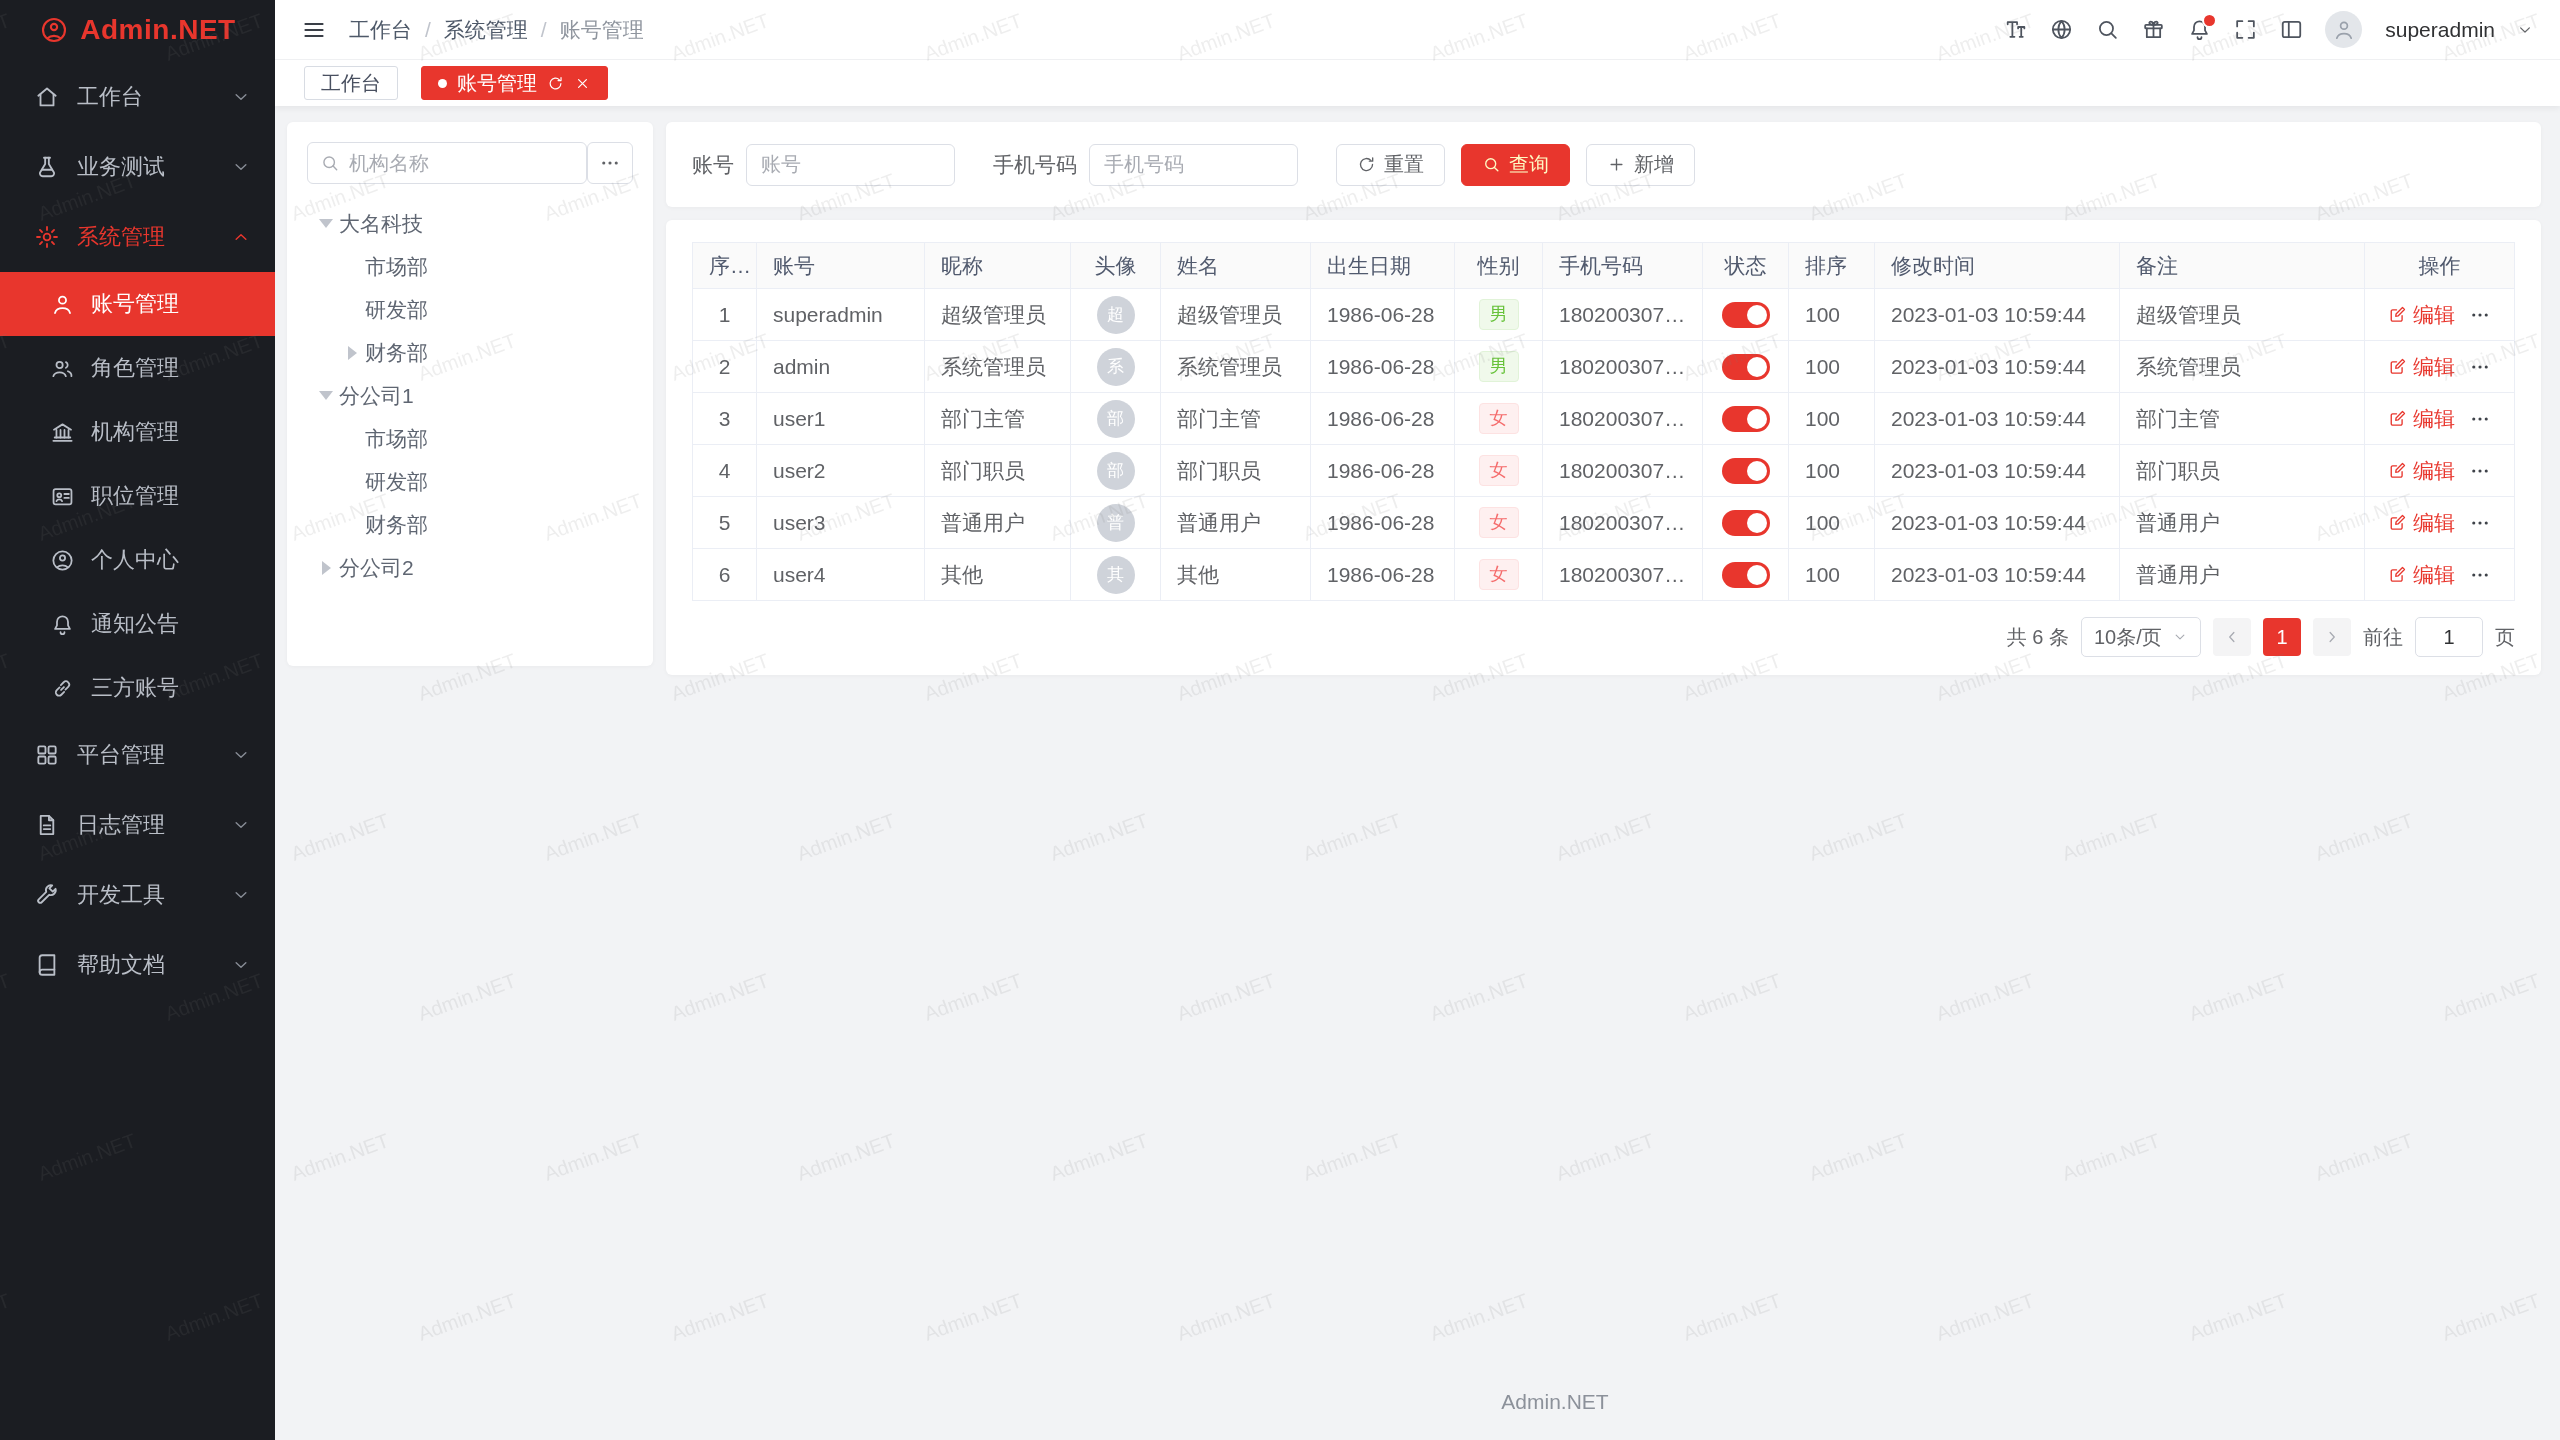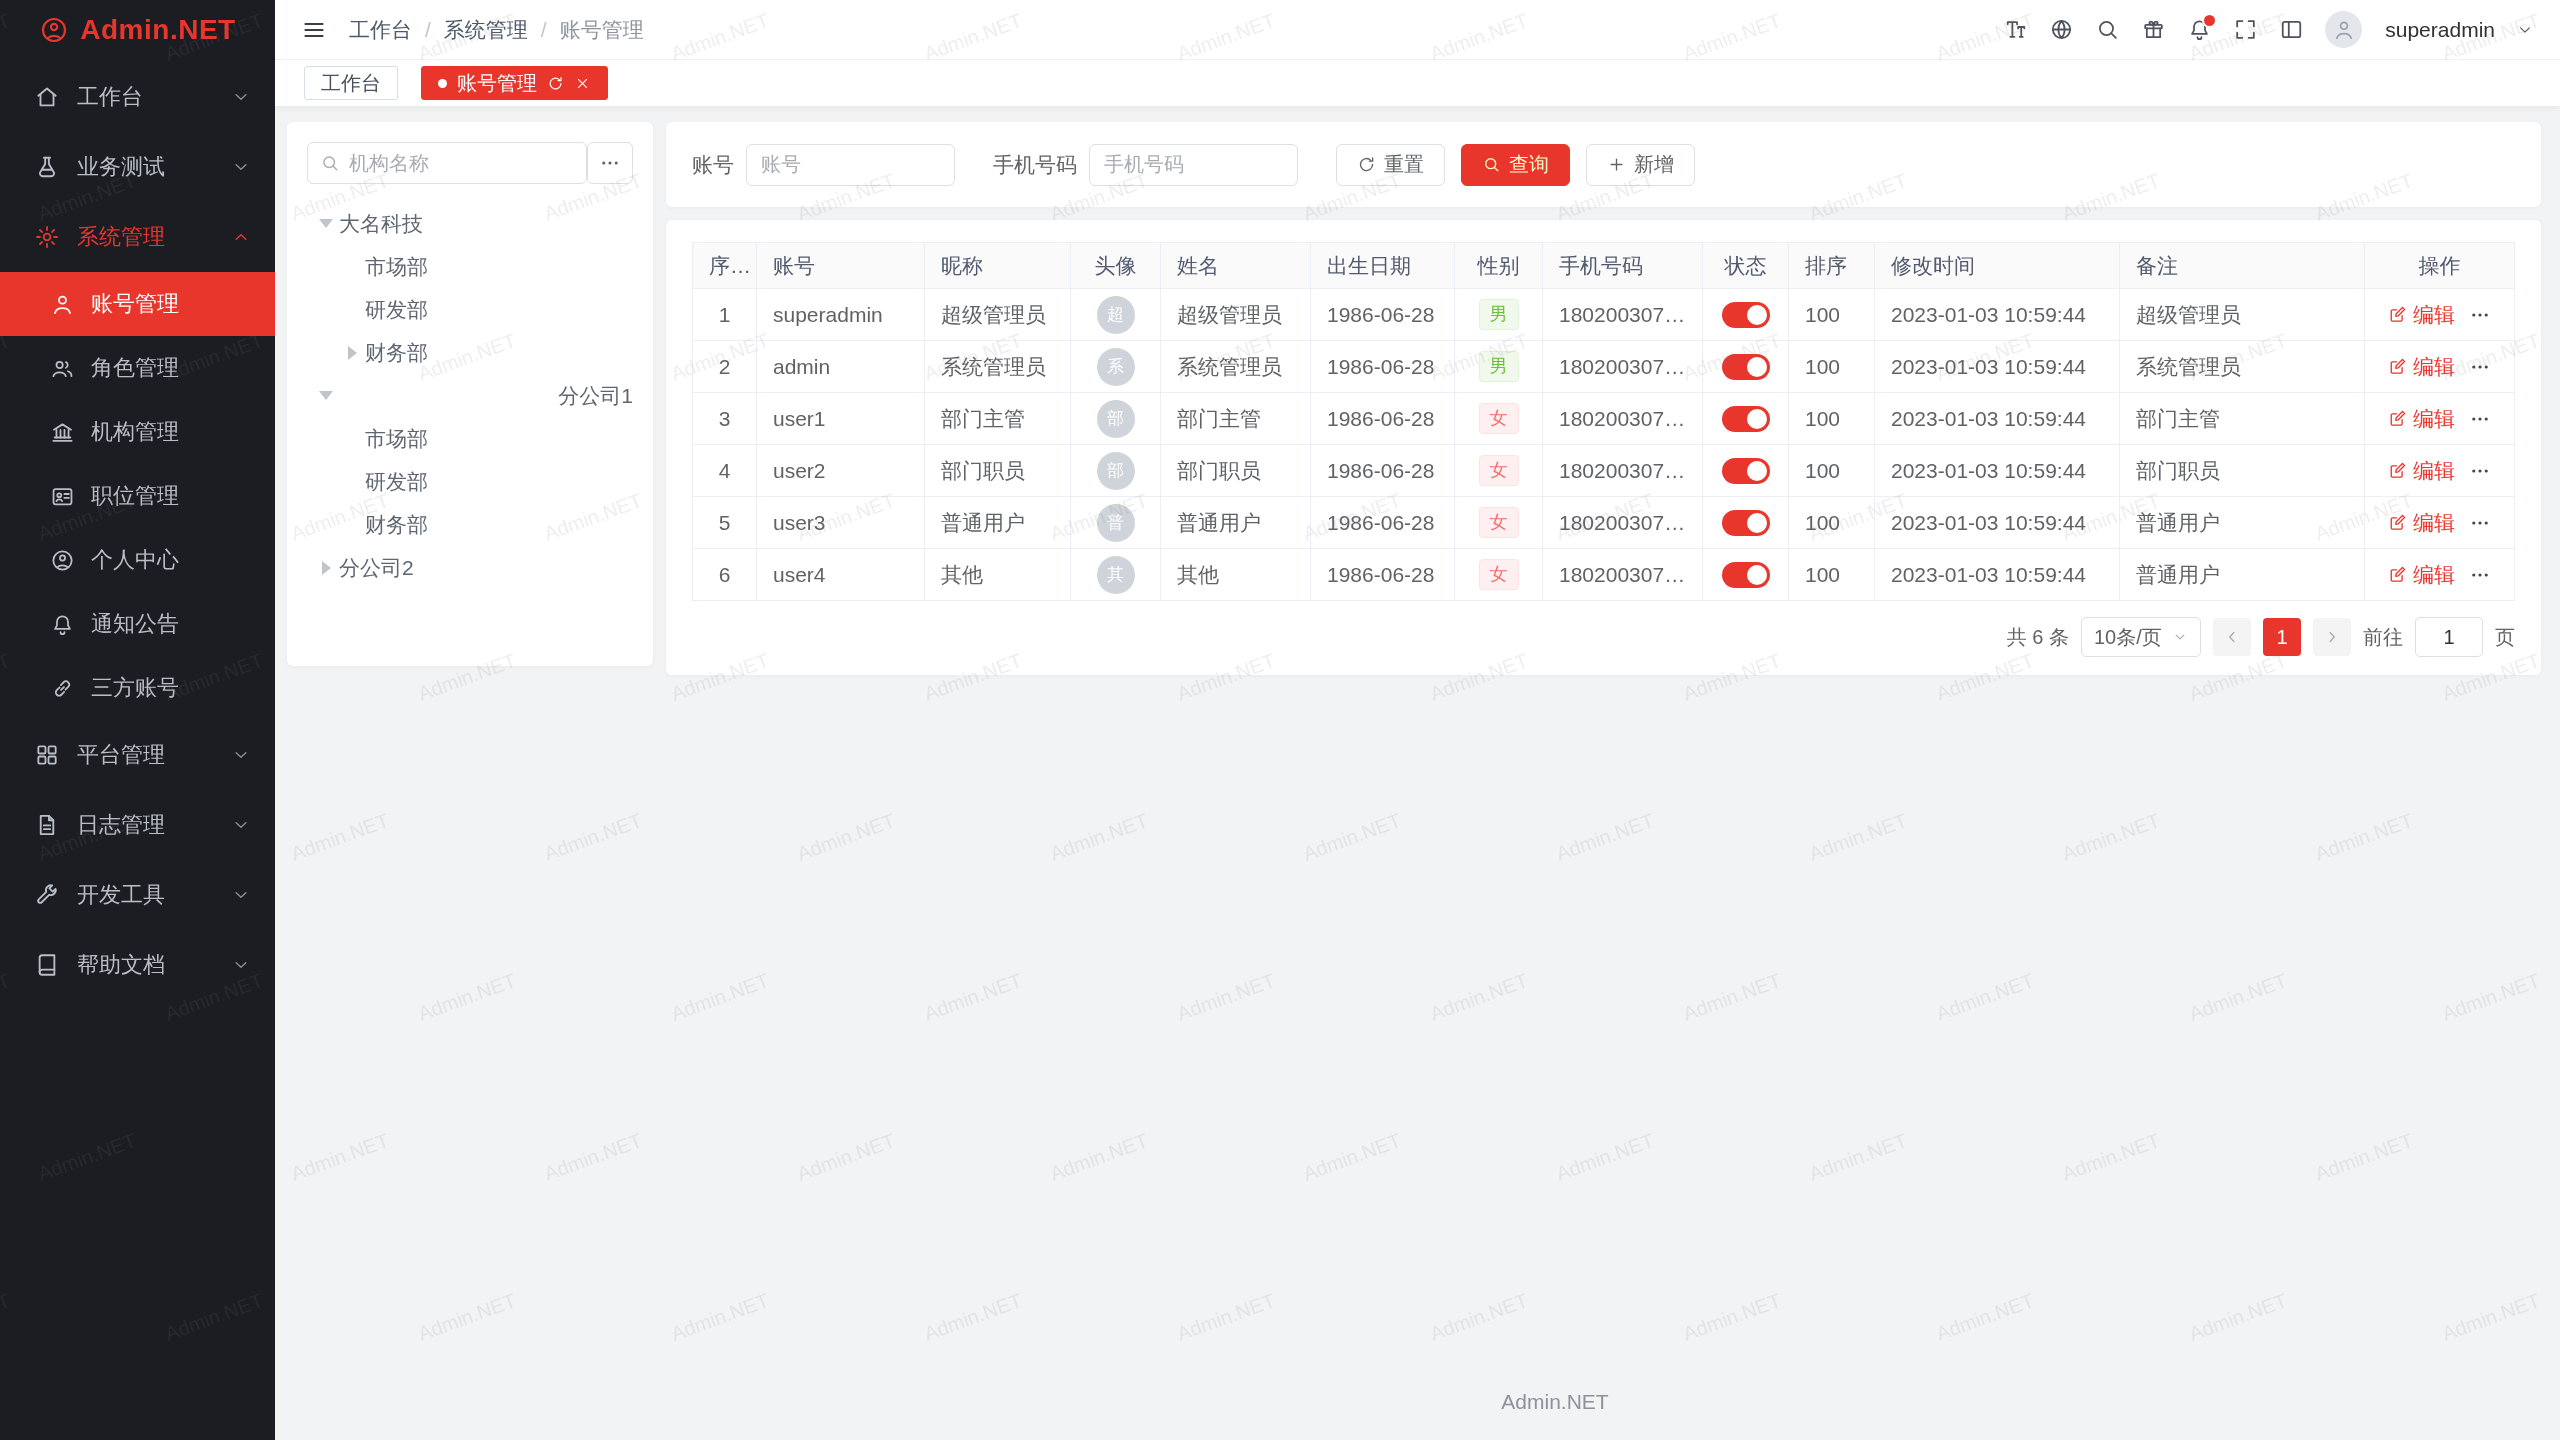--- a/index.html
+++ b/index.html
@@ -435,21 +435,21 @@
             <span class="tree-label">市场部</span>
           </div>
           <div class="tree-node" style="padding-left: 32px;">
             <span class="caret none"></span>
             <span class="tree-label">研发部</span>
           </div>
           <div class="tree-node" style="padding-left: 32px;">
             <span class="caret right"></span>
             <span class="tree-label">财务部</span>
           </div>
-          <div class="tree-node" style="padding-left: 6px; justify-content: space-between;">
+          <div class="tree-node" style="padding-left: 6px;">
             <span class="caret down"></span>
             <span class="tree-label">分公司1</span>
           </div>
           <div class="tree-node" style="padding-left: 32px;">
             <span class="caret none"></span>
             <span class="tree-label">市场部</span>
           </div>
           <div class="tree-node" style="padding-left: 32px;">
             <span class="caret none"></span>
             <span class="tree-label">研发部</span>

